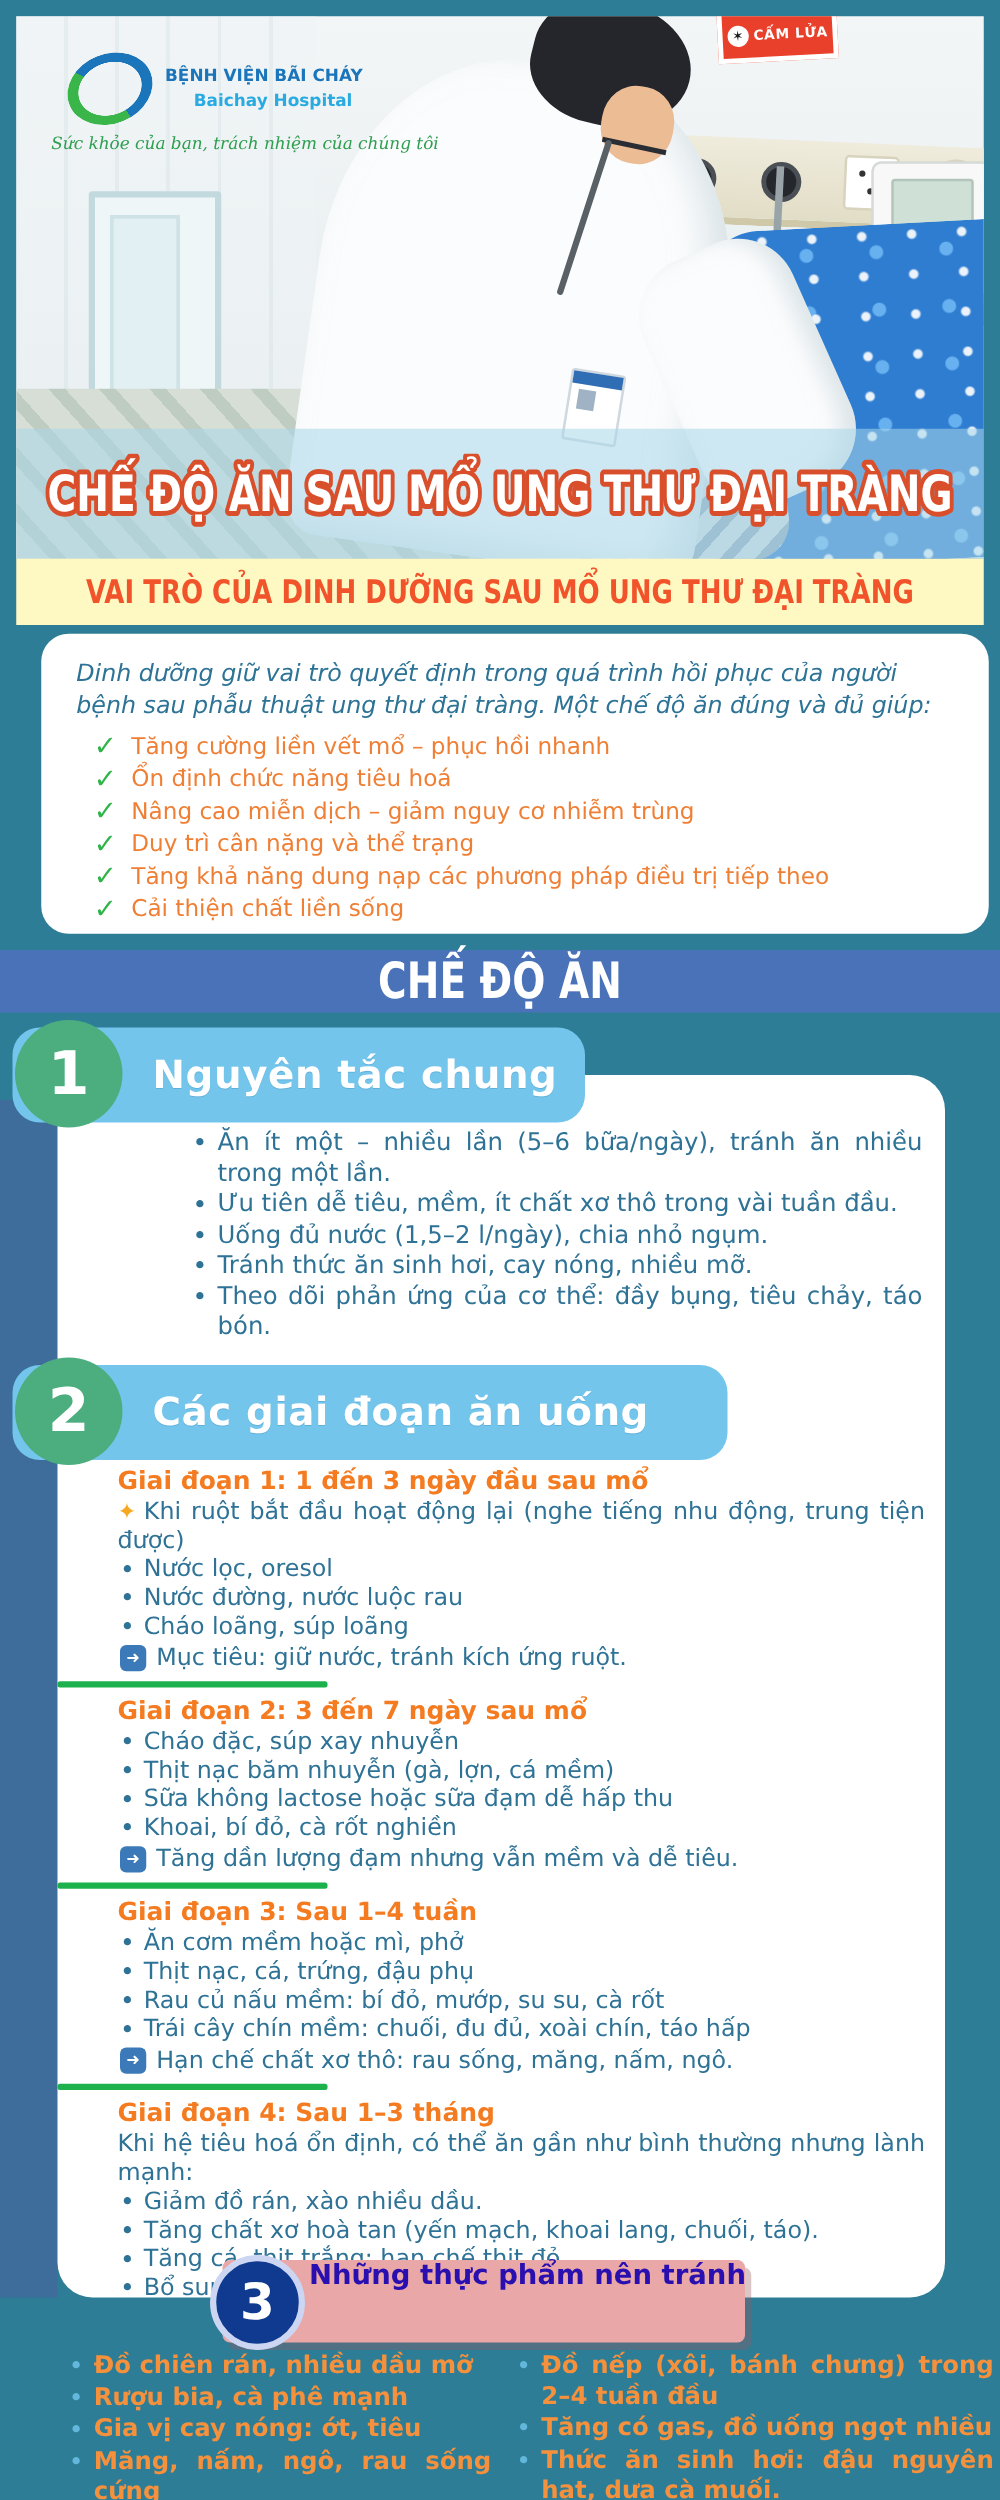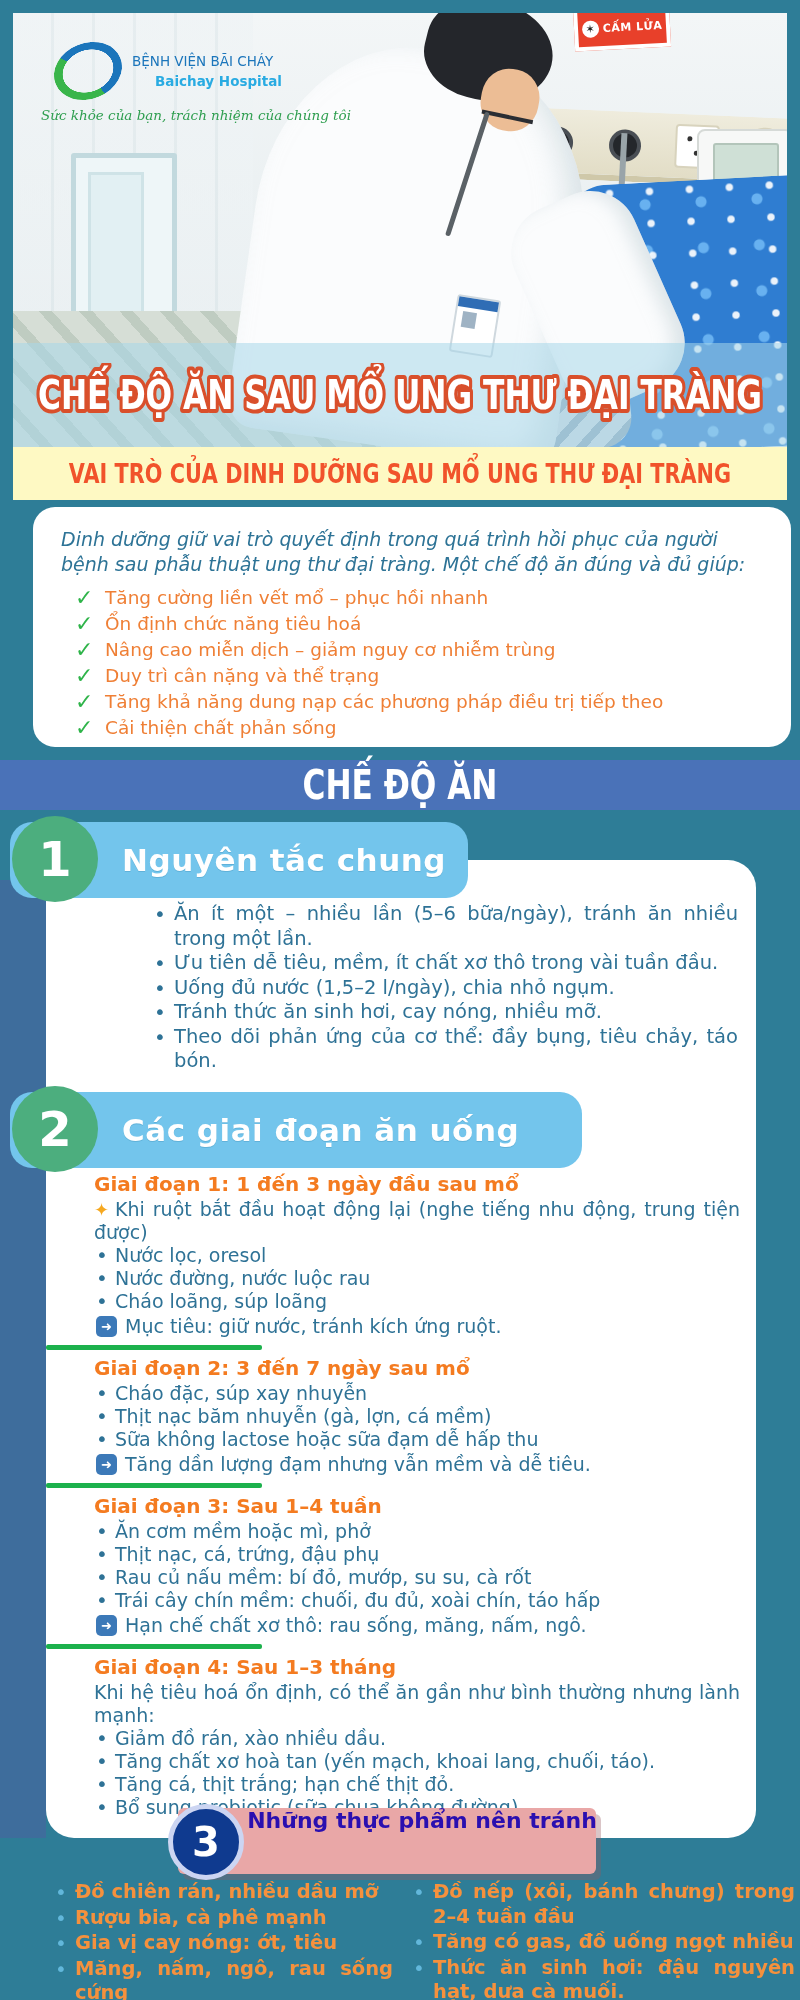--- a/index.html
+++ b/index.html
@@ -32,21 +32,21 @@
   .arm{position:absolute;left:520px;top:180px;width:130px;height:210px;background:#fbfcfd;border-radius:48px;transform:rotate(-24deg);box-shadow:inset -10px -6px 18px rgba(190,205,212,.5);}
   .blanket-left{position:absolute;left:0;top:298px;width:368px;height:136px;background:repeating-linear-gradient(48deg,#d6ded6 0 20px,#bfccc1 20px 30px);border-top-right-radius:70px;}
   .gown{position:absolute;left:424px;top:292px;width:190px;height:150px;background:repeating-linear-gradient(-42deg,#d2d9e0 0 13px,#93a7b8 13px 21px);transform:rotate(-6deg);border-radius:30px;}
   .patient-head{position:absolute;left:552px;top:252px;width:62px;height:52px;background:#e9c097;border-radius:50%;filter:blur(1px);}
   .blanket-blue{position:absolute;right:-8px;top:168px;width:228px;height:270px;background:#2f7dd1;background-image:radial-gradient(circle at 9px 9px,rgba(255,255,255,.9) 3px,transparent 4.5px),radial-gradient(circle at 28px 22px,#68b1f0 5px,transparent 6px);background-size:40px 32px,56px 46px;border-top-left-radius:46px;transform:rotate(-3deg);}
   .bed-rail{position:absolute;left:366px;top:198px;width:430px;height:26px;background:linear-gradient(180deg,#c3cbcf,#8d979c);border-radius:14px;transform:rotate(7deg);}
 
   
   .logo{position:absolute;left:24px;top:22px;width:300px;}
   .logo-swirl{position:absolute;left:16px;top:8px;width:70px;height:56px;border-radius:50%;transform:rotate(-22deg);background:conic-gradient(#1b75bb 0 46%,#39b54a 46% 88%,#1b75bb 88% 100%);-webkit-mask:radial-gradient(ellipse at center,transparent 52%,#000 53%);mask:radial-gradient(ellipse at center,transparent 52%,#000 53%);}
-  .logo-name{position:absolute;left:95px;top:18px;font-size:13.5px;font-weight:normal;color:#1b75bb;white-space:nowrap;}
+  .logo-name{position:absolute;left:95px;top:18px;font-size:13.5px;font-weight:bold;color:#1b75bb;white-space:nowrap;}
   .logo-en{position:absolute;left:118px;top:38px;font-size:13.5px;font-weight:bold;color:#29abe2;white-space:nowrap;}
   .logo-tagline{position:absolute;left:4px;top:72px;font-family:"DejaVu Serif","Liberation Serif",serif;font-style:italic;font-size:13.5px;color:#2e9e4f;white-space:nowrap;}
 
   
   .title-band{position:absolute;left:0;bottom:0;width:100%;height:104px;background:rgba(167,215,233,.55);display:flex;align-items:center;justify-content:center;}
   .title-svg{width:760px;height:64px;}
   .title-svg text{font-family:"DejaVu Sans","Liberation Sans",sans-serif;font-weight:bold;}
 
   
   .role-band{position:absolute;left:13px;top:447px;width:774px;height:53px;background:#fef9c3;display:flex;align-items:center;justify-content:center;}
@@ -192,21 +192,21 @@
         <div class="check-row">
           <span class="check-mark">✓</span>
           <span class="check-text">Duy trì cân nặng và thể trạng</span>
         </div>
         <div class="check-row">
           <span class="check-mark">✓</span>
           <span class="check-text">Tăng khả năng dung nạp các phương pháp điều trị tiếp theo</span>
         </div>
         <div class="check-row">
           <span class="check-mark">✓</span>
-          <span class="check-text">Cải thiện chất phản sống</span>
+          <span class="check-text">Cải thiện chất liền sống</span>
         </div>
       </div>
   </div>
 
   <div class="diet-banner">
     <span class="diet-banner-text">CHẾ ĐỘ ĂN</span>
   </div>
 
   <div class="accent-bar"></div>
   <div class="card-b">
@@ -231,20 +231,21 @@
             <span class="goal-text">Mục tiêu: giữ nước, tránh kích ứng ruột.</span>
           </div>
           <div class="divider"></div>
         </div>
         <div class="phase">
           <div class="phase-heading">Giai đoạn 2:  3 đến 7 ngày sau mổ</div>
           <ul class="phase-list plain">
             <li class="bullet-item">Cháo đặc, súp xay nhuyễn</li>
             <li class="bullet-item">Thịt nạc băm nhuyễn (gà, lợn, cá mềm)</li>
             <li class="bullet-item">Sữa không lactose hoặc sữa đạm dễ hấp thu</li>
+            <li class="bullet-item">Khoai, bí đỏ, cà rốt nghiền</li>
           </ul>
           <div class="goal-row">
             <span class="goal-icon">➜</span>
             <span class="goal-text">Tăng dần lượng đạm nhưng vẫn mềm và dễ tiêu.</span>
           </div>
           <div class="divider"></div>
         </div>
         <div class="phase">
           <div class="phase-heading">Giai đoạn 3:  Sau 1–4 tuần</div>
           <ul class="phase-list plain">

